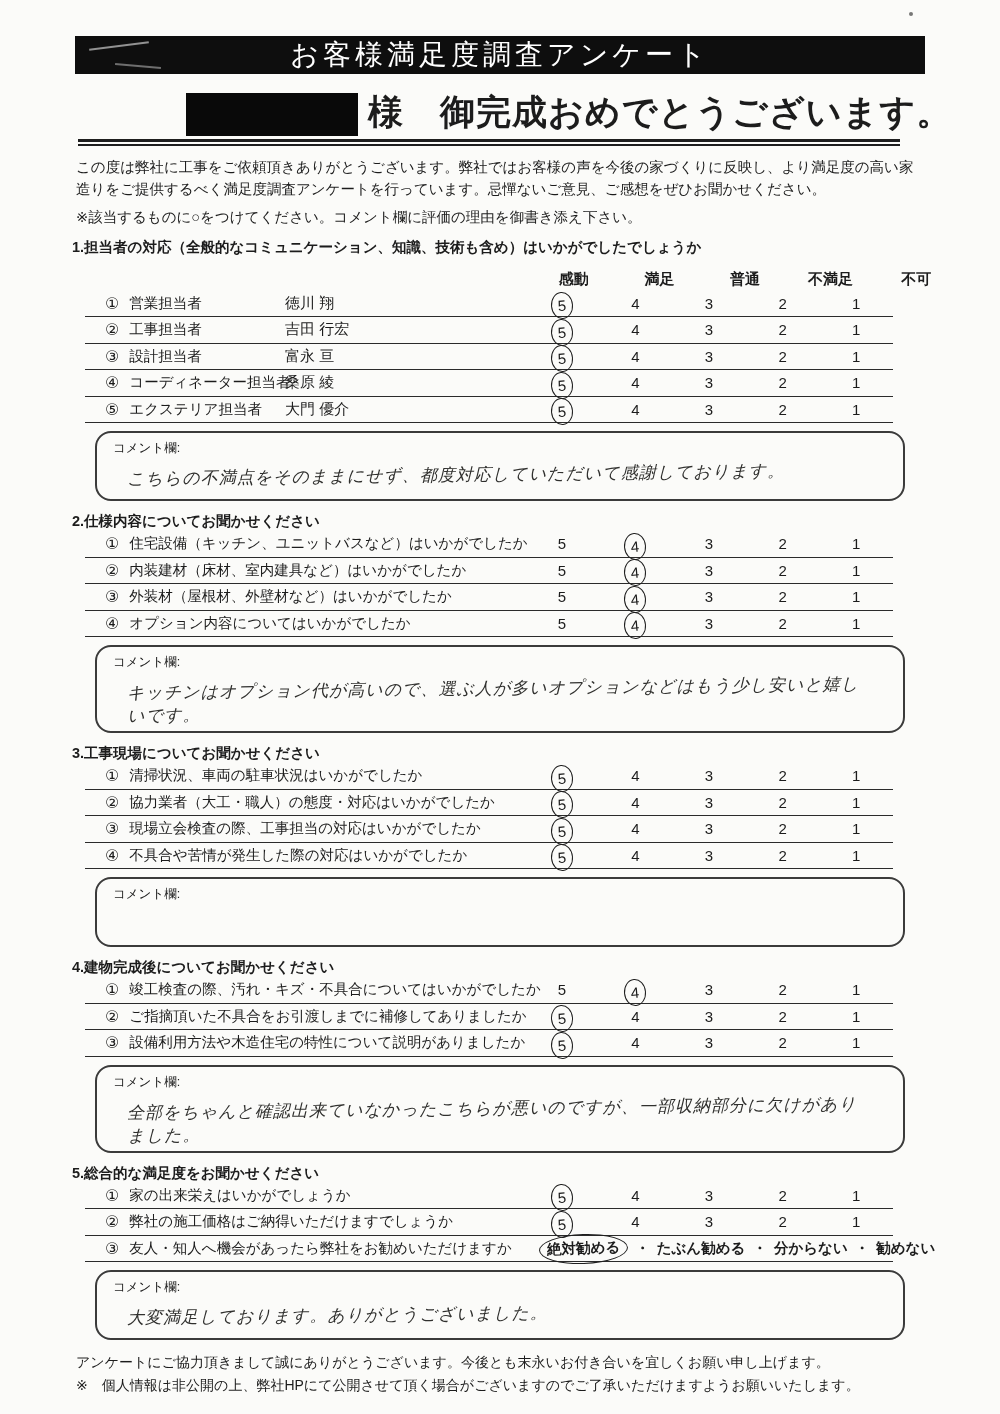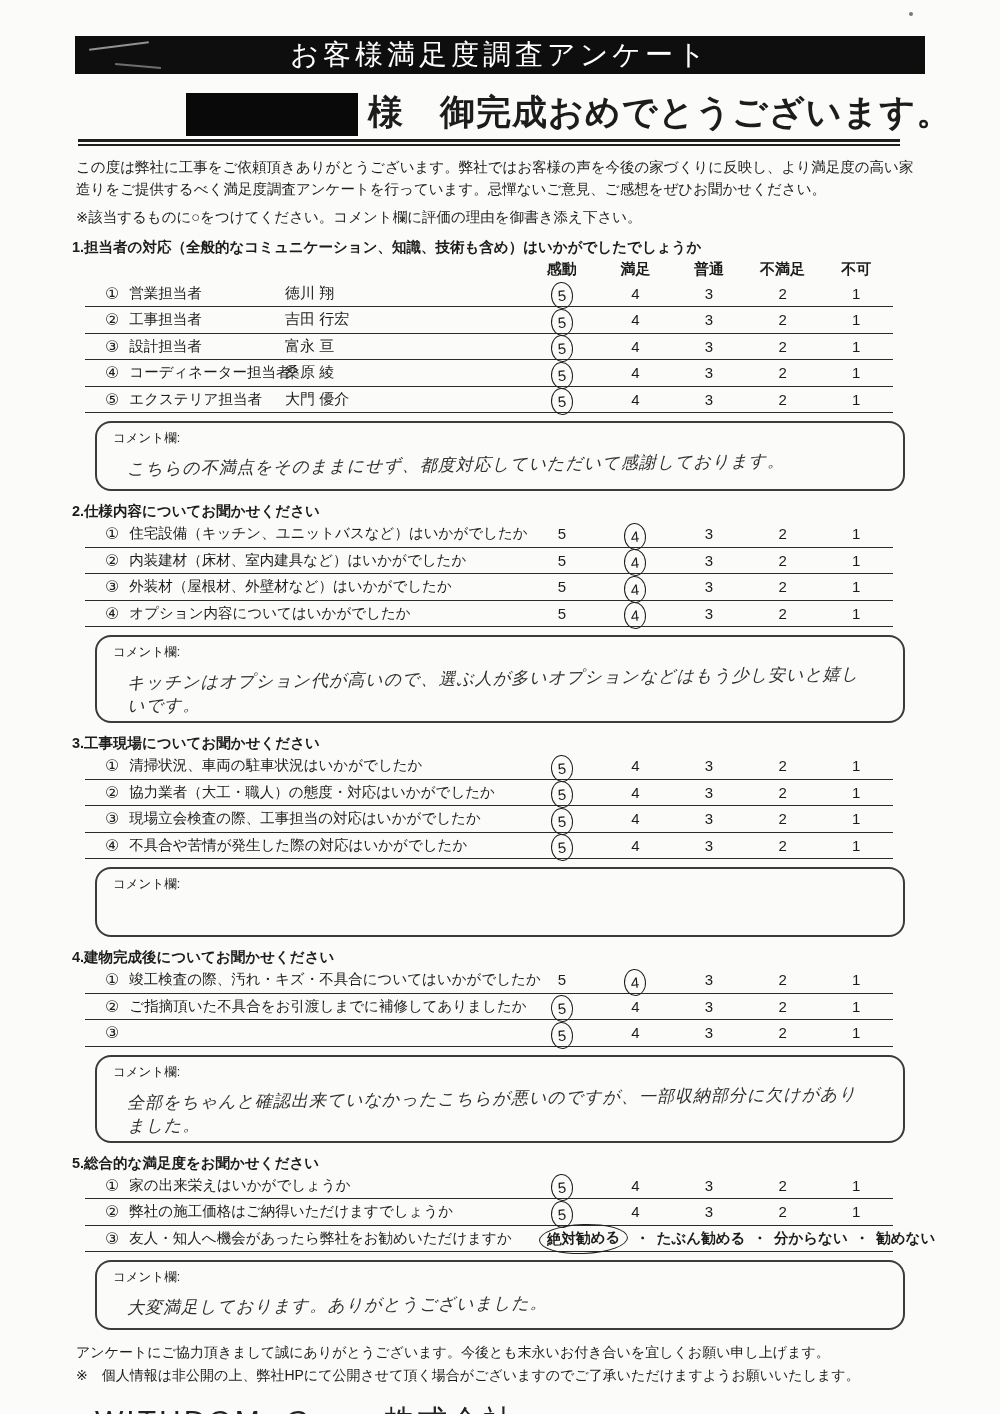--- a/index.html
+++ b/index.html
@@ -32,21 +32,21 @@
   .note  { margin:7px 78px 0 76px; font-size:14.5px; }
 
   
   .sec-heading { font-weight:bold; font-size:14.5px; margin:11px 0 0 72px; line-height:19px; }
 
   .row {
     display:grid; grid-template-columns:440px repeat(5,73.6px);
     align-items:center; height:26.5px; margin-left:85px; width:808px;
     border-bottom:1.8px solid #2b2b2b; position:relative;
   }
-  .labels-row { border-bottom:none; height:22px; margin-top:2px; }
+  .labels-row { border-bottom:none; height:22px; margin-top:12px;gap:12px; }
   .scale-label { font-weight:bold; font-size:15px; text-align:center; }
   .qcell { position:relative; padding-left:20px; font-size:14.5px; display:flex; align-items:center; gap:10px; white-space:nowrap; }
   .qnum { font-size:16px; flex:none; }
   .qname { position:absolute; left:200px; font-size:15px; }
   .vcell { display:flex; align-items:center; justify-content:center; font-size:15px; }
   .sel {
     display:inline-flex; align-items:center; justify-content:center;
     width:22px; height:27px; border:1.7px solid #1f1f1f; border-radius:50%;
     transform:rotate(-5deg); margin-bottom:-5px; background:transparent;
   }
@@ -438,20 +438,21 @@
           <div class="vcell">
             <span class="val">2</span>
           </div>
           <div class="vcell">
             <span class="val">1</span>
           </div>
         </div>
         <div class="row">
           <div class="qcell">
             <span class="qnum">③</span>
+            <span class="qlabel">設備利用方法や木造住宅の特性について説明がありましたか</span>
           </div>
           <div class="vcell">
             <span class="val sel">5</span>
           </div>
           <div class="vcell">
             <span class="val">4</span>
           </div>
           <div class="vcell">
             <span class="val">3</span>
           </div>

